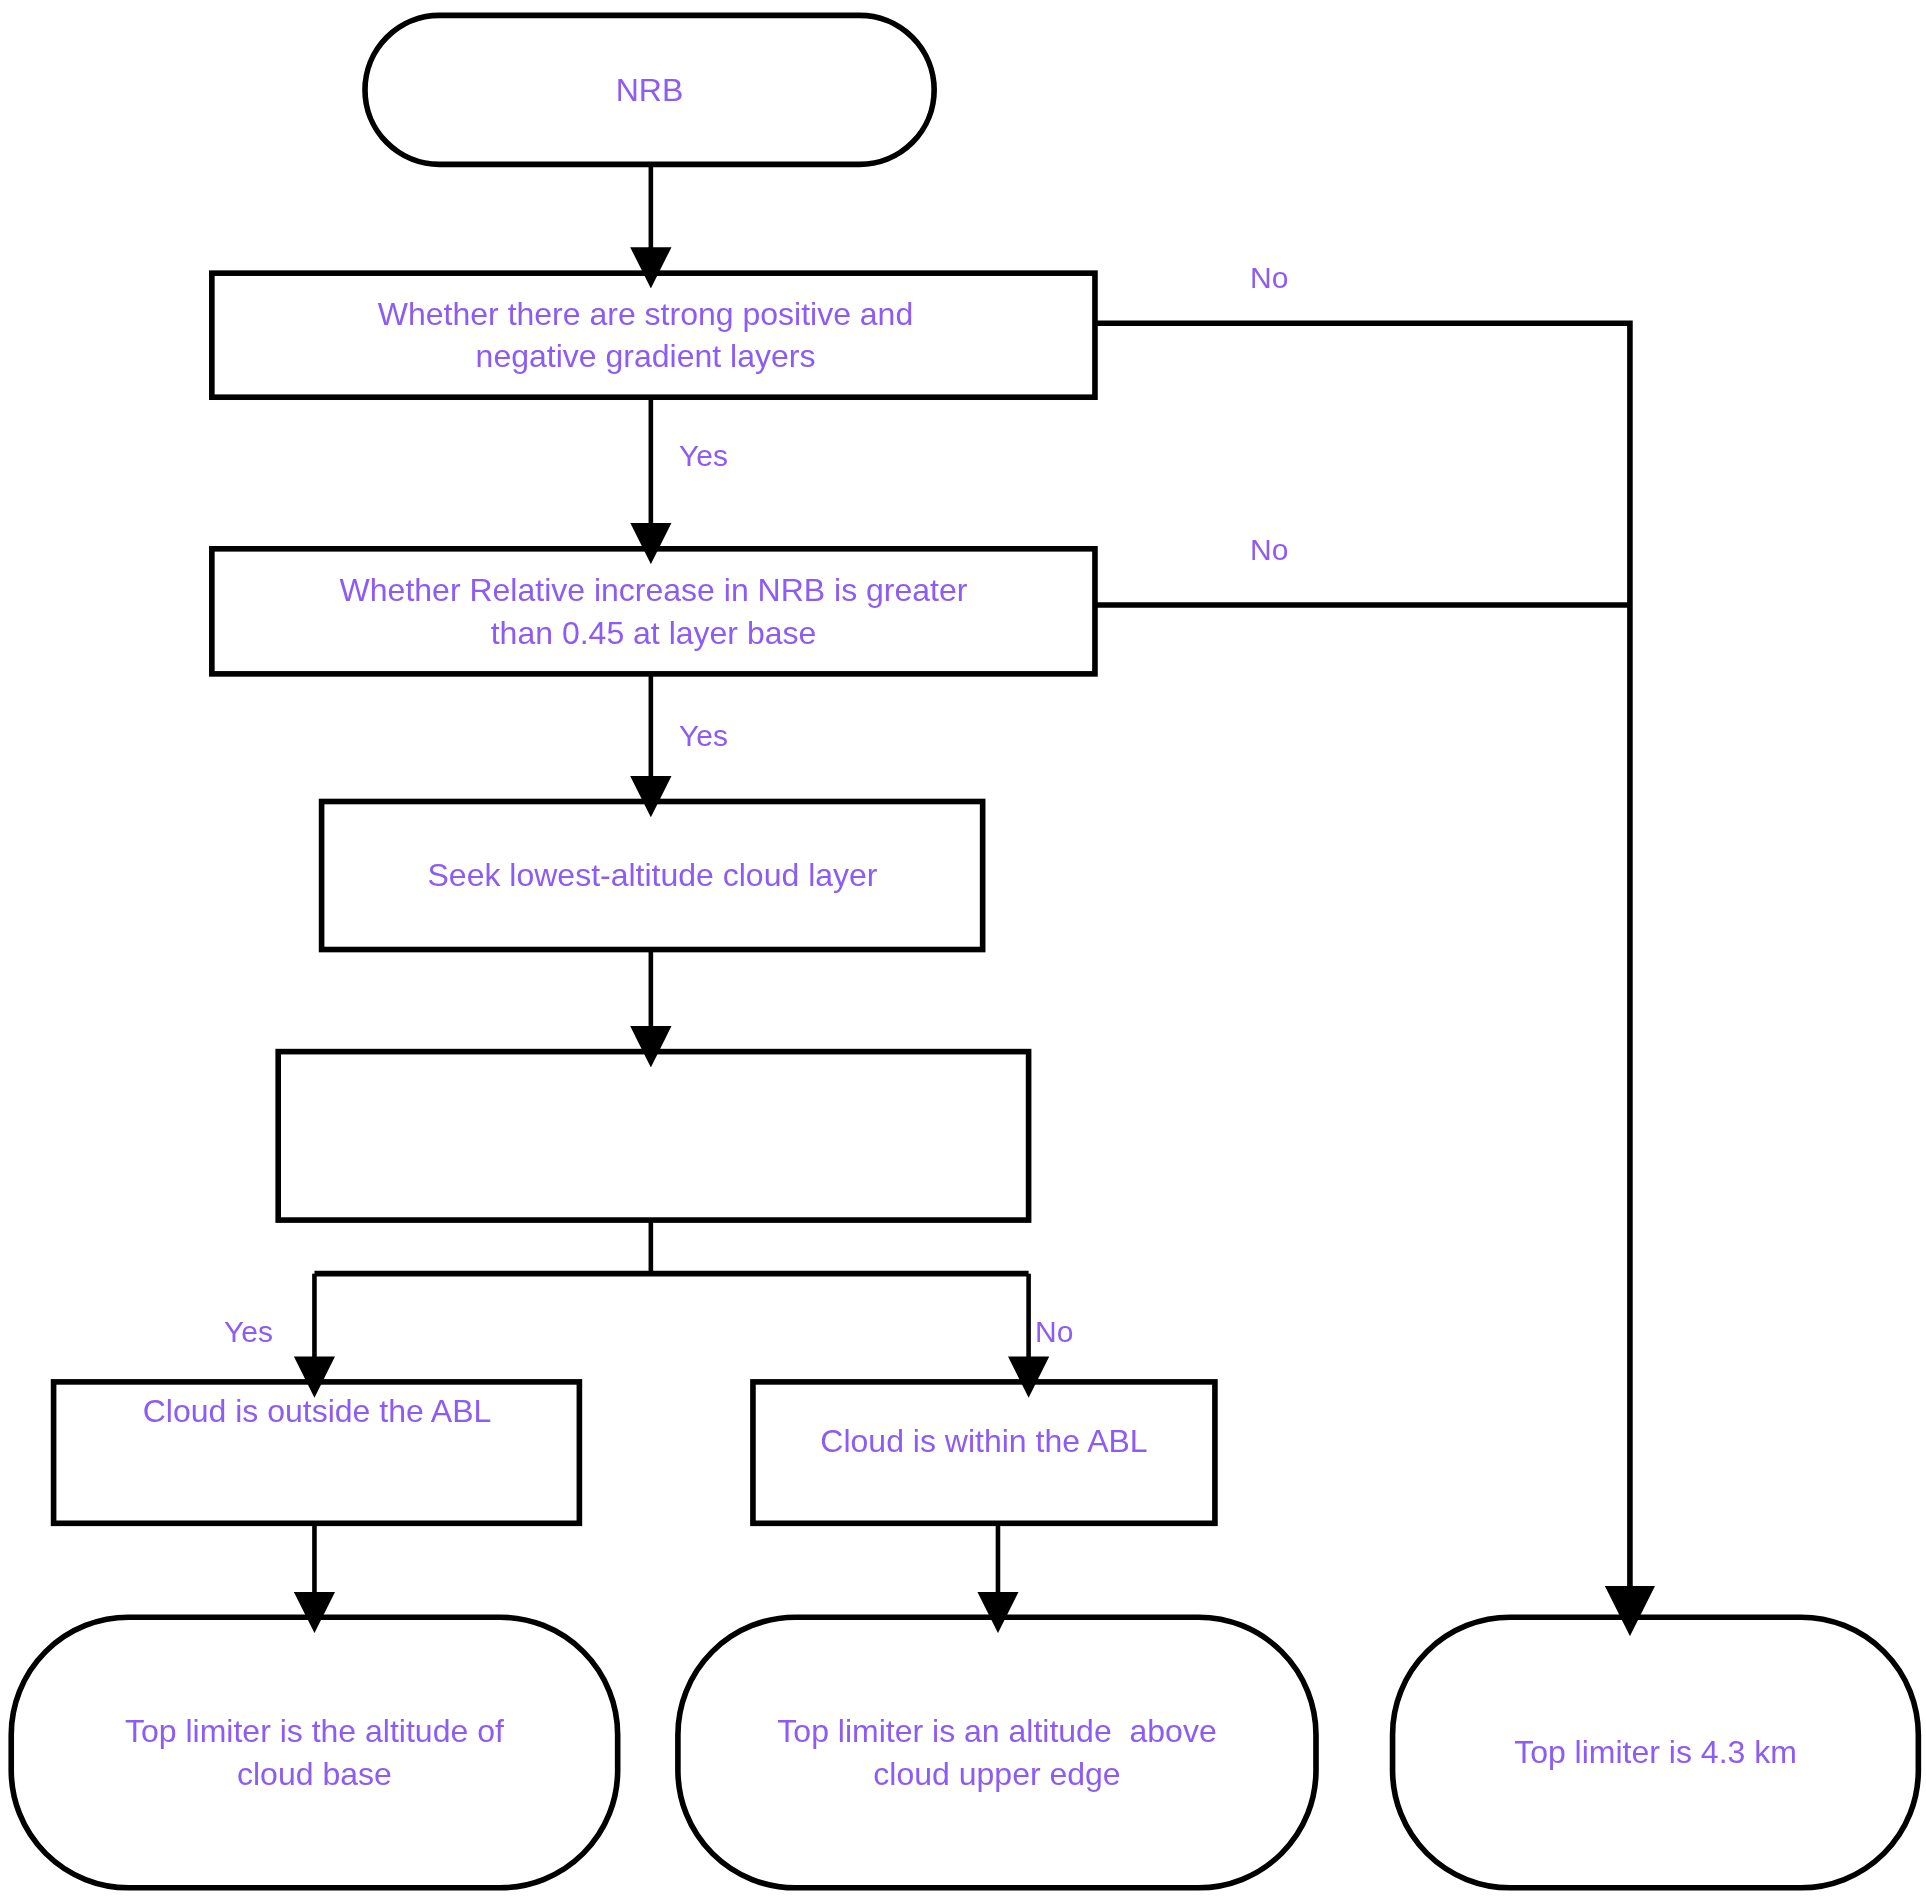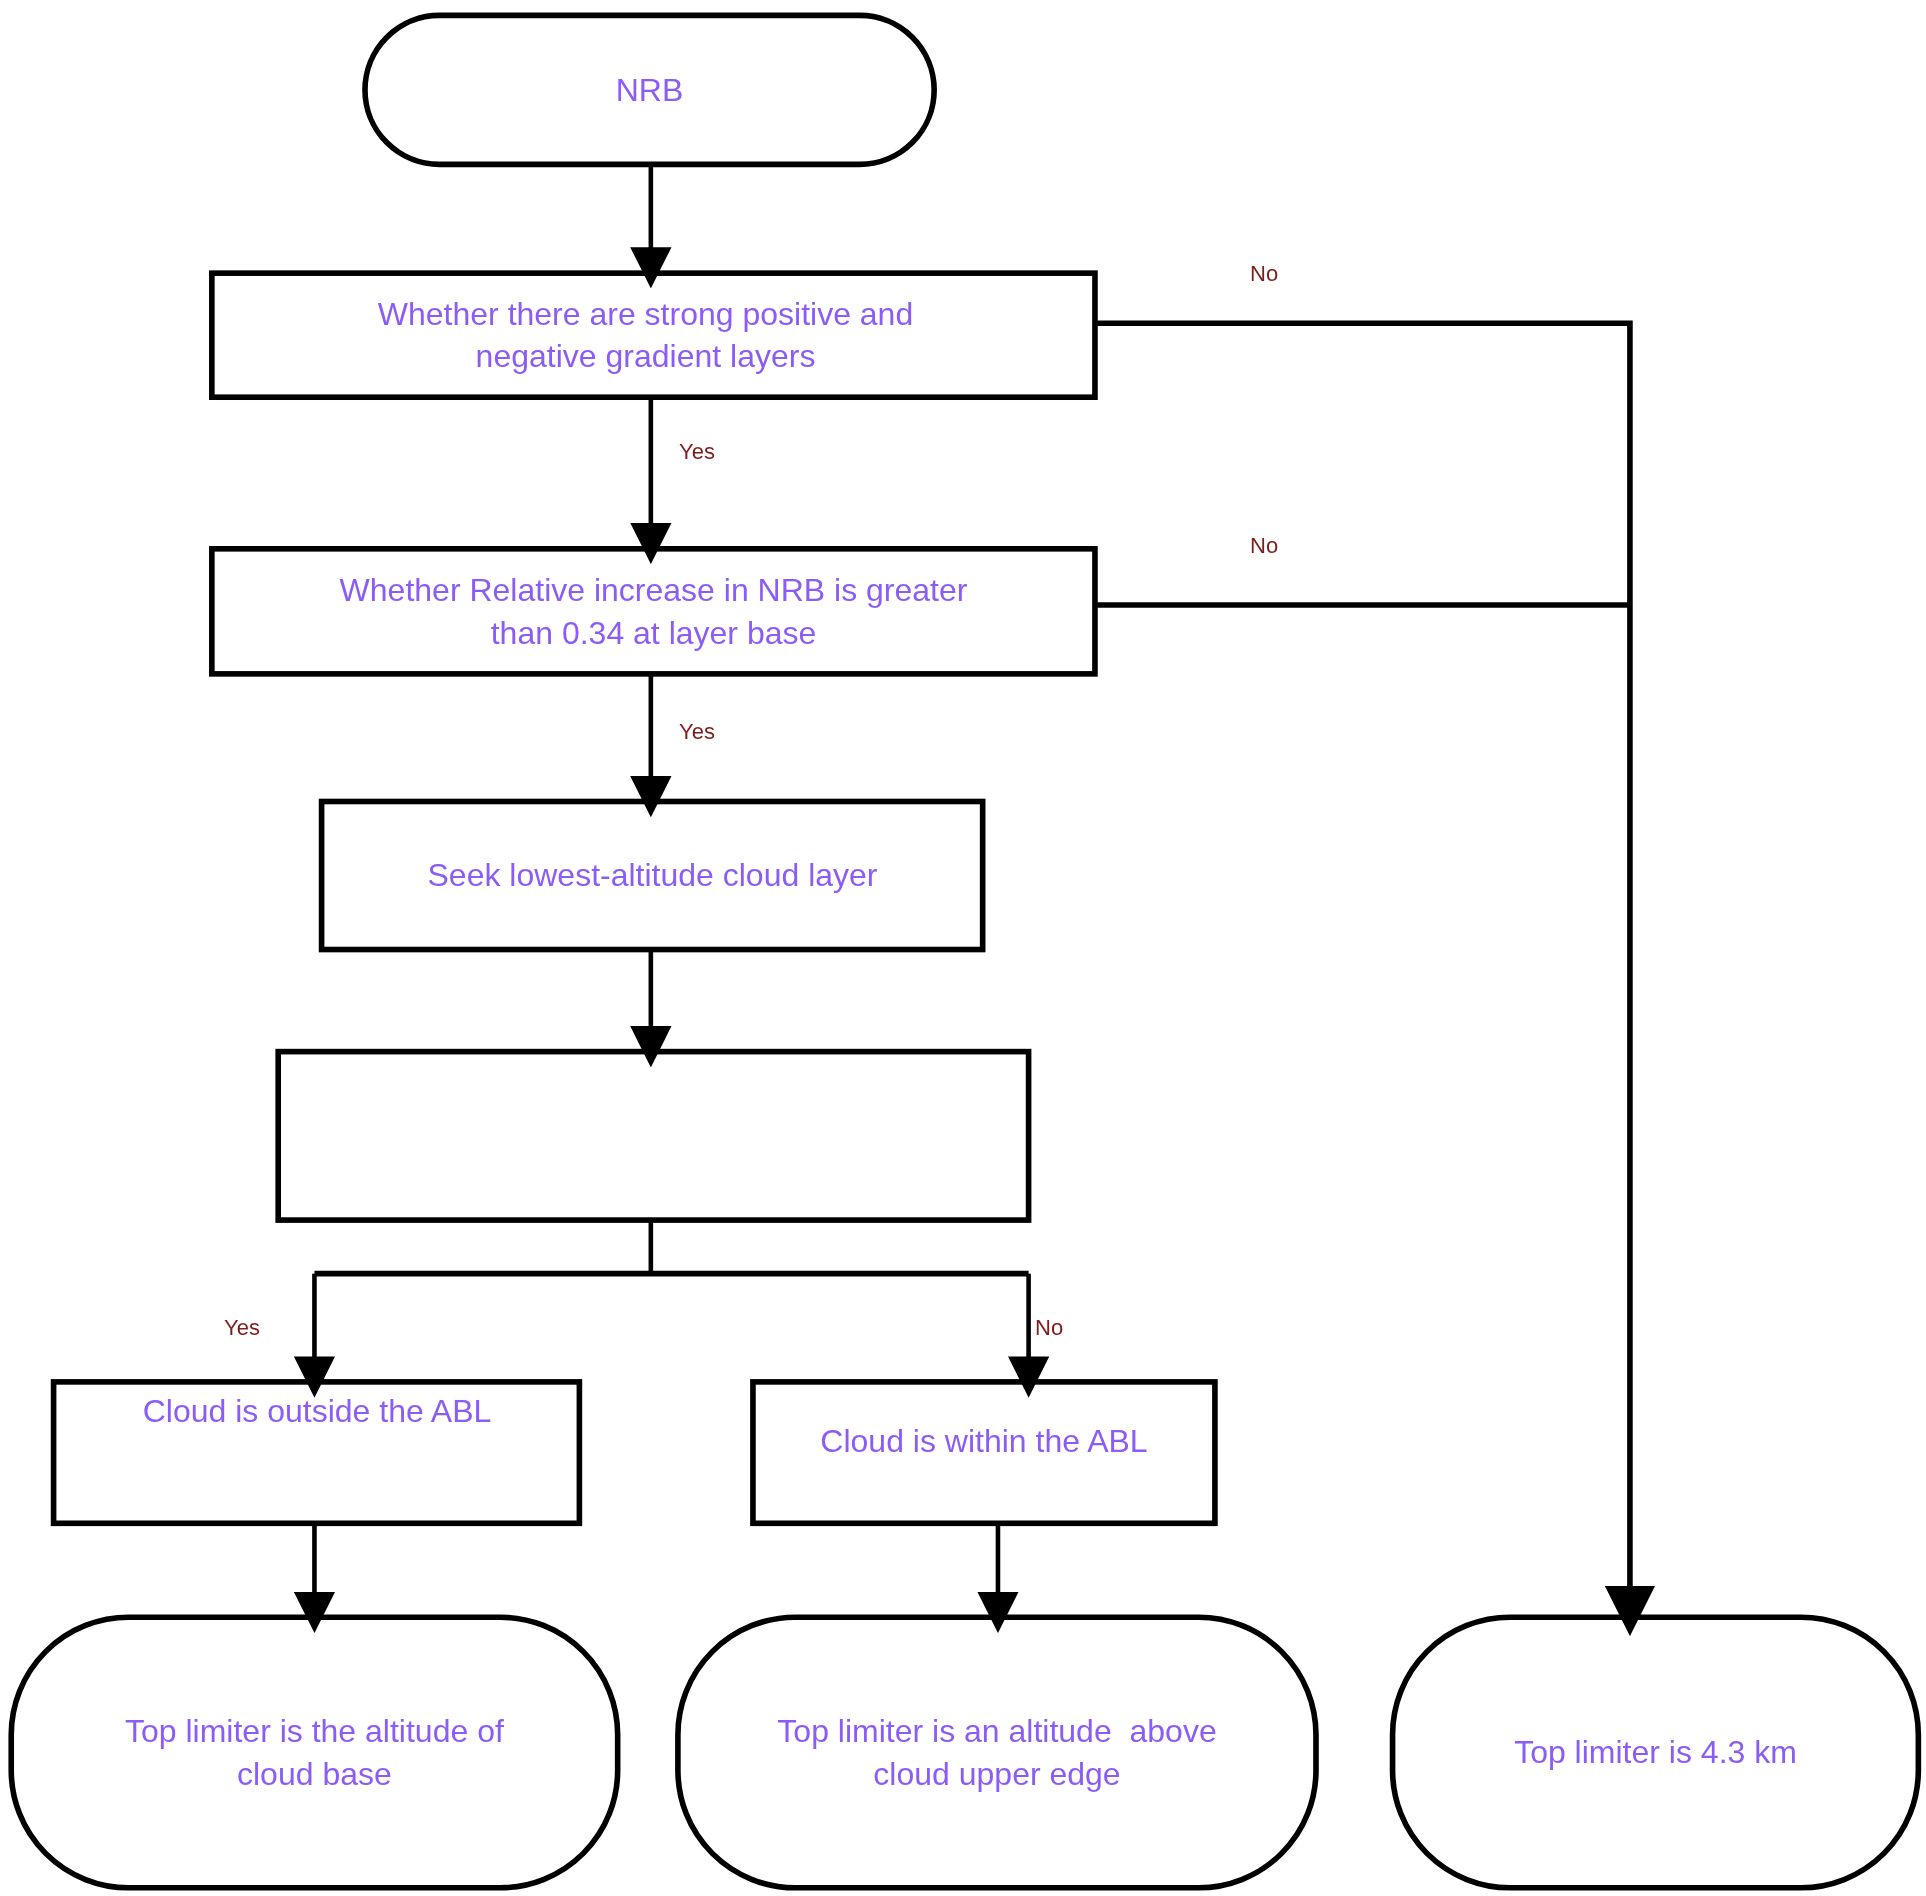--- a/index.html
+++ b/index.html
@@ -6,21 +6,21 @@
   body{font-family:"Liberation Sans", sans-serif;}
   #stage{position:relative;width:1926px;height:1896px;background:#fff;overflow:hidden;}
   svg.layer{position:absolute;left:0;top:0;width:1926px;height:1896px;}
   .nodetext{
     position:absolute;display:flex;align-items:center;justify-content:center;
     text-align:center;color:#8b5cf6;line-height:1.32;
     font-family:"Liberation Sans", sans-serif;font-size:32px;
     white-space:pre-wrap;pointer-events:none;
   }
   .edgelabel{
-    position:absolute;color:#7f1d1d;font-size:22px;
+    position:absolute;color:#8b5cf6;font-size:30px;
     font-family:"Liberation Sans", sans-serif;white-space:pre;
   }
 </style>
 </head>
 <body>
 
 <div id="stage">
 
   <svg class="layer" viewBox="0 0 3773 3714">
     <defs>
@@ -72,21 +72,21 @@
 
     <path d="M1955,2984 L1955,3154" fill="none" stroke="#000000" stroke-width="9" marker-end="url(#arrow)"></path>
   </svg>
 
   <div class="nodetext" style="left:365px;top:15.3px;width:569px;height:149px;">NRB</div>
 
   <div class="nodetext" style="left:204px;top:273px;width:883px;height:124px;">Whether there are strong positive and
 negative gradient layers</div>
 
   <div class="nodetext" style="left:212px;top:549px;width:883px;height:125px;">Whether Relative increase in NRB is greater
-than 0.34 at layer base</div>
+than 0.45 at layer base</div>
 
   <div class="nodetext" style="left:322px;top:801px;width:661px;height:148px;">Seek lowest-altitude cloud layer</div>
 
 
   <div class="nodetext" style="left:54px;top:1341px;width:526px;height:141px;">Cloud is outside the ABL</div>
 
   <div class="nodetext" style="left:753px;top:1371px;width:462px;height:141px;">Cloud is within the ABL</div>
 
   <div class="nodetext" style="left:21.4px;top:1617px;width:586px;height:271px;">Top limiter is the altitude of
 cloud base</div>

